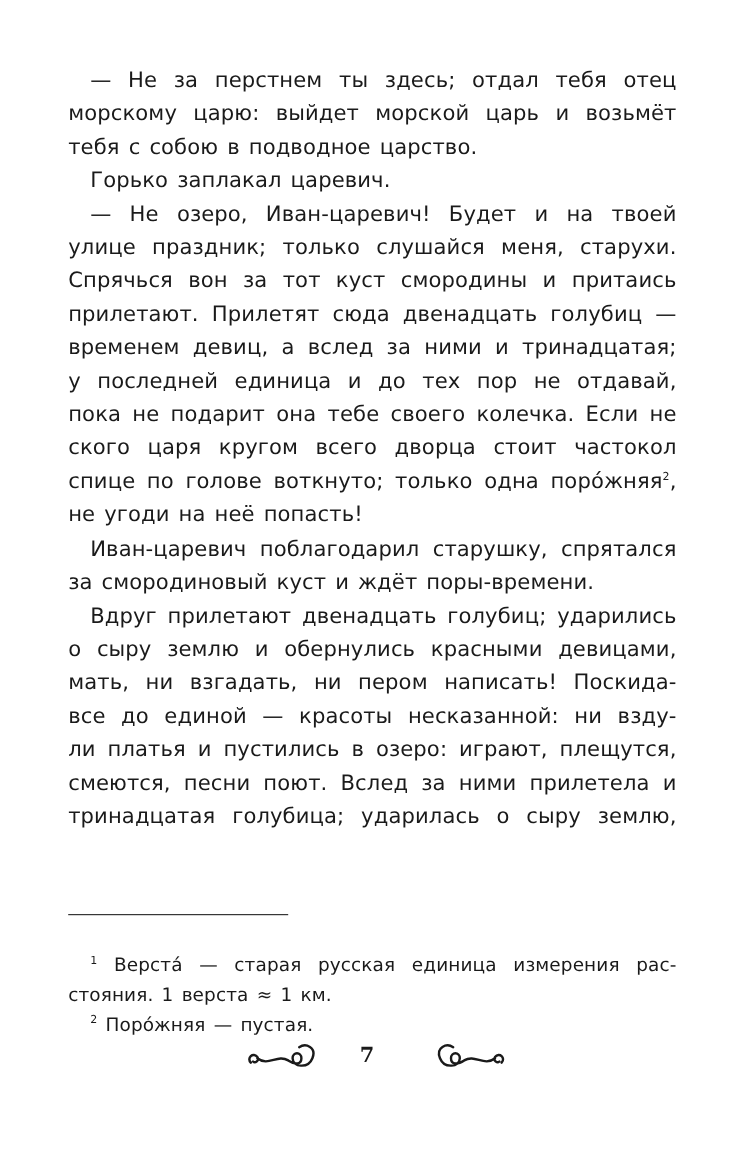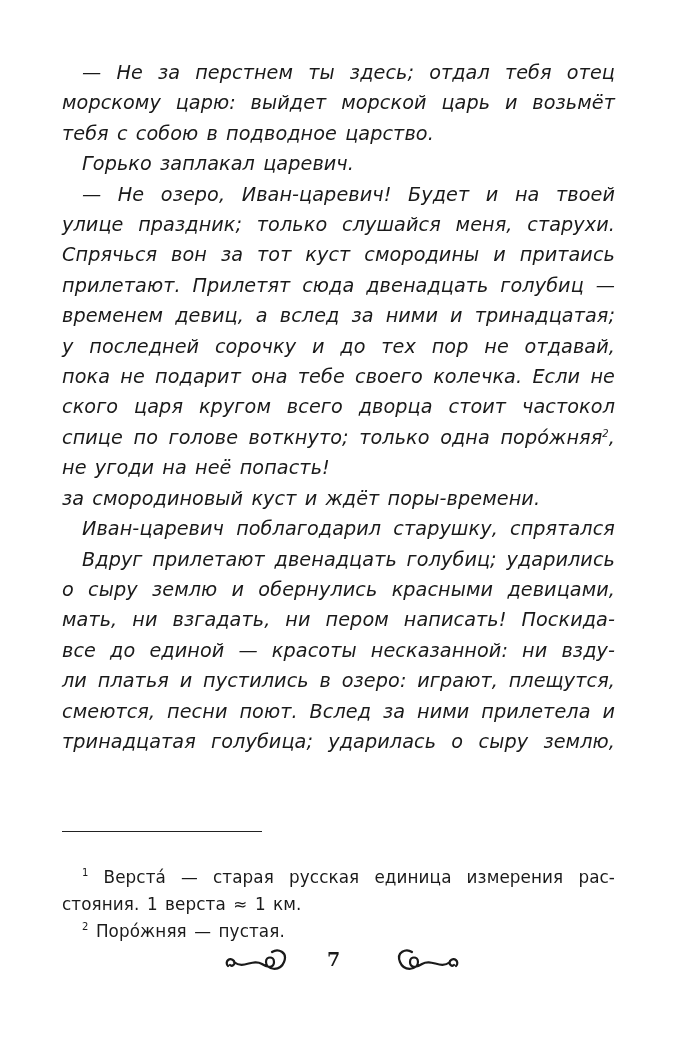--- a/index.html
+++ b/index.html
@@ -1,17 +1,17 @@
 <!DOCTYPE html>
 <html><head>
 <meta charset="utf-8">
 <style>
   html, body { margin:0; padding:0; background:#ffffff; }
   body { width:680px; height:1048px; position:relative; overflow:hidden; }
-  .page { position:absolute; left:62px; top:58px; width:553px;font-style:italic; }
+  .page { position:absolute; left:62px; top:58px; width:553px; }
   .p { font-family:"DejaVu Sans", sans-serif; font-size:19.2px; line-height:30.4px; color:#1a1a1a; text-align:justify; text-align-last:justify; margin:0; letter-spacing:0.1px; word-spacing:2px; }
   .p .ln { display:block; text-align:justify; text-align-last:justify; white-space:nowrap; }
   .p .ln.last { text-align-last:left; }
   .ln.first { padding-left:20px; }
   sup { font-size:10px; line-height:0; vertical-align:super; }
   .rule { position:absolute; left:62px; top:831px; width:200px; border-top:1.5px solid #222; }
   .fn { position:absolute; left:62px; top:864px; width:553px; }
   .fn .p { font-size:16.8px; line-height:27px; }
   .num { position:absolute; left:327px; top:948px; font-family:"DejaVu Serif", serif; font-weight:bold; font-size:19px; color:#1a1a1a; }
   .orn-l { position:absolute; left:222px; top:944px; }
@@ -28,29 +28,29 @@
   </p>
   <p class="p">
     <span class="ln first last">Горько заплакал царевич.</span>
   </p>
   <p class="p">
     <span class="ln first">— Не озеро, Иван-царевич! Будет и на твоей</span>
     <span class="ln">улице праздник; только слушайся меня, старухи.</span>
     <span class="ln">Спрячься вон за тот куст смородины и притаись</span>
     <span class="ln">прилетают. Прилетят сюда двенадцать голубиц —</span>
     <span class="ln">временем девиц, а вслед за ними и тринадцатая;</span>
-    <span class="ln">у последней сорочку и до тех пор не отдавай,</span>
+    <span class="ln">у последней единица и до тех пор не отдавай,</span>
     <span class="ln">пока не подарит она тебе своего колечка. Если не</span>
     <span class="ln">ского царя кругом всего дворца стоит частокол</span>
     <span class="ln"><span>спице по голове воткнуто; только одна поро́жняя</span><sup>2</sup><span>,</span></span>
     <span class="ln last">не угоди на неё попасть!</span>
   </p>
   <p class="p">
+    <span class="ln first">Иван-царевич поблагодарил старушку, спрятался</span>
     <span class="ln last">за смородиновый куст и ждёт поры-времени.</span>
-    <span class="ln first">Иван-царевич поблагодарил старушку, спрятался</span>
   </p>
   <p class="p">
     <span class="ln first">Вдруг прилетают двенадцать голубиц; ударились</span>
     <span class="ln">о сыру землю и обернулись красными девицами,</span>
     <span class="ln">мать, ни взгадать, ни пером написать! Поскида-</span>
     <span class="ln">все до единой — красоты несказанной: ни взду-</span>
     <span class="ln">ли платья и пустились в озеро: играют, плещутся,</span>
     <span class="ln">смеются, песни поют. Вслед за ними прилетела и</span>
     <span class="ln">тринадцатая голубица; ударилась о сыру землю,</span>
   </p>

